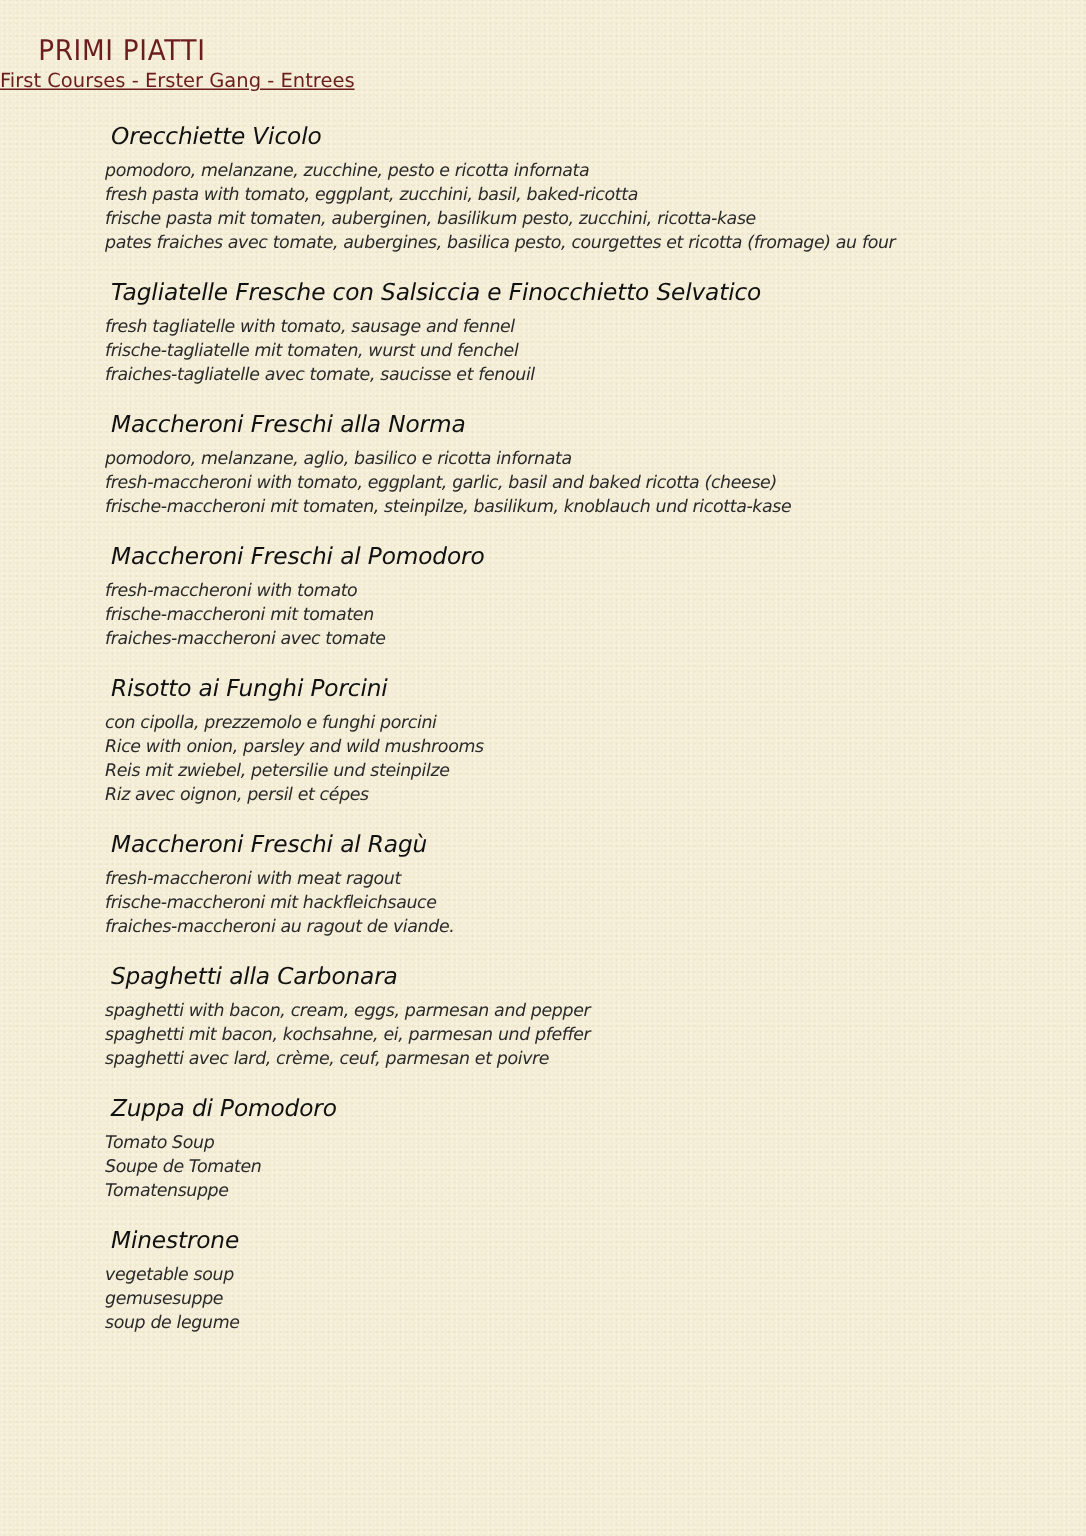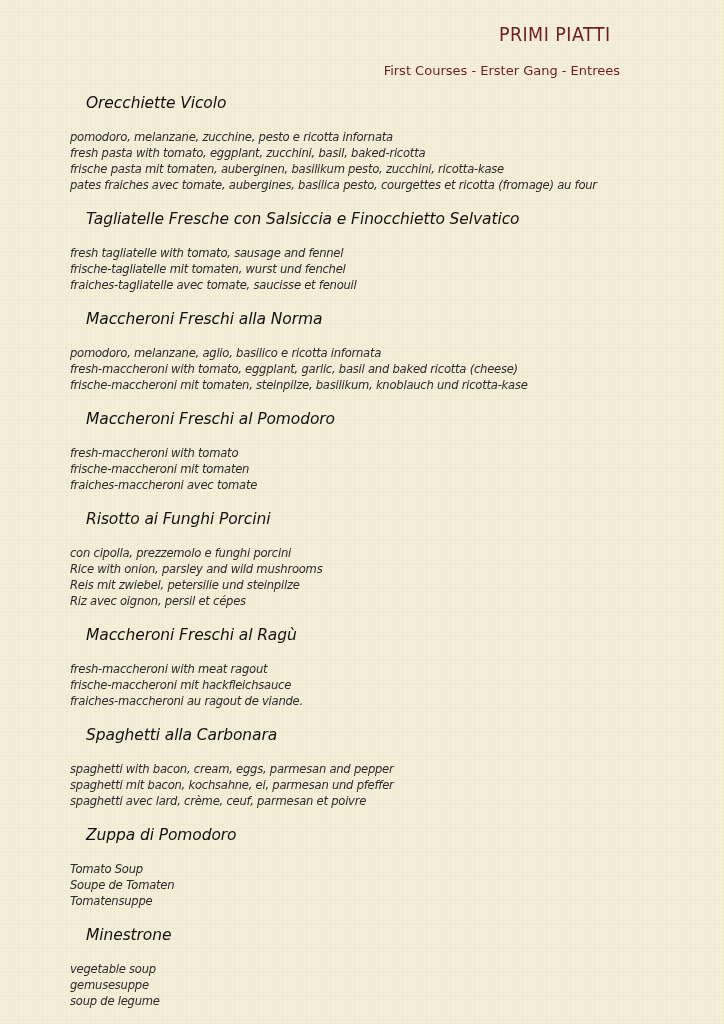--- a/index.html
+++ b/index.html
@@ -17,55 +17,56 @@
       background-position: 0 0, 1px 2px;
       overflow: hidden;
       position: relative;
       font-family: "DejaVu Sans", sans-serif;
     }
     .header {
       position: absolute;
       top: 22px;
       left: 0;
       width: 636px;
-      text-align: right;
+      text-align: left;
     }
     .title {
       font-family: "DejaVu Sans", sans-serif;
       font-size: 19px;
       color: #6b1d1d;
       letter-spacing: 0.5px;
       line-height: 24px;
       font-weight: normal;
       margin: 0;
       transform: scaleX(0.92);
     }
     .subtitle {
       font-family: "DejaVu Sans", sans-serif;
       font-size: 13px;
       color: #6b1d1d;
       line-height: 18px;
-      margin: 16px;
+      margin: 0;
+      text-decoration: underline;
     }
     .menu {
       position: absolute;
       top: 77px;
       left: 70px;
       width: 620px;
     }
     .dish {
       margin-bottom: 16px;
     }
     .dish-name {
       font-family: "DejaVu Sans", sans-serif;
       font-style: italic;
       font-size: 15.5px;
       color: #111111;
       line-height: 20px;
-      margin: 16px;
+      margin: 4px;
       letter-spacing: -0.1px;
     }
     .desc {
       font-family: "DejaVu Sans", sans-serif;
       font-style: italic;
       font-size: 11.6px;
       color: #2a2a2a;
       line-height: 16px;
       margin: 0;
       white-space: nowrap;

